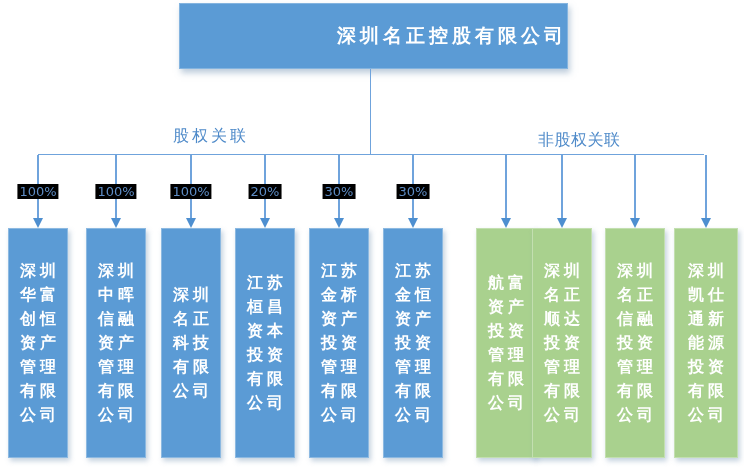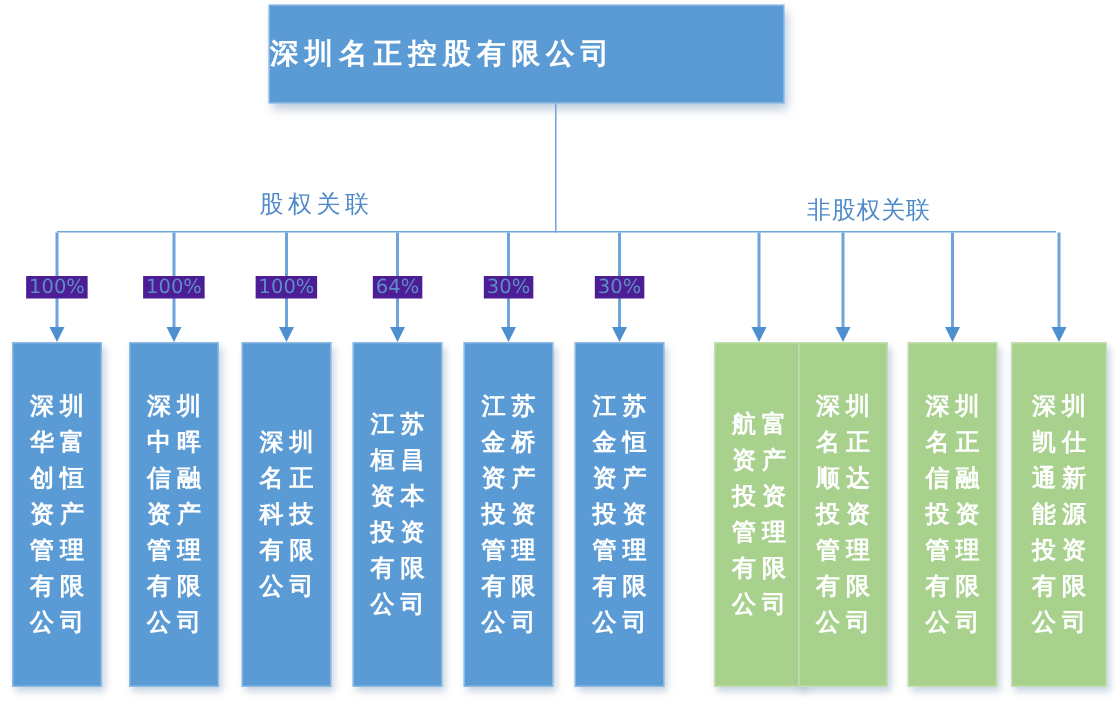--- a/index.html
+++ b/index.html
@@ -1,24 +1,24 @@
 <!DOCTYPE html>
 <html style="--node-blue: #5B9BD5; --node-green: #A9D18E; --node-text: #FFFFFF; --connector: #6FA3DC; --arrow: #4E8FD0; --branch-label-text: #4E8AC9; --ownership-text: #5E8CC4;"><head>
 <meta charset="utf-8">
 <style>
   html,body{margin:0;padding:0;background:#ffffff;}
   body{font-family:"DejaVu Sans","Liberation Sans",sans-serif;}
   .canvas{position:relative;width:744px;height:471px;background:#fff;overflow:hidden;}
 
   
   .root-box{
-    position:absolute;left:179px;top:3px;width:344px;height:66px;
+    position:absolute;left:179px;top:3px;width:389px;height:66px;
     background:var(--node-blue,#5B9BD5);
     box-shadow:2px 4px 6px rgba(125,155,185,.5);
-    display:flex;align-items:center;justify-content:flex-start;
+    display:flex;align-items:center;justify-content:flex-end;
     border:1px solid rgba(255,255,255,.25);box-sizing:border-box;
   }
   .root-box span{
     color:var(--node-text,#fff);font-size:19px;font-weight:bold;letter-spacing:4px;
   }
 
   
   .vline,.hline{position:absolute;background:var(--connector,#6FA3DC);}
   .root-drop{left:369.5px;top:69px;width:1.5px;height:86px;}
   .hline{left:38px;top:153.5px;width:666px;height:1.5px;}
@@ -32,21 +32,21 @@
   .child{position:absolute;top:155px;height:303px;width:60px;}
   .c0{left:8px}.c1{left:86px}.c2{left:161px}.c3{left:235px}.c4{left:309px}
   .c5{left:383px}.c6{left:476px}.c7{left:532px}.c8{left:605px}.c9{left:674px;width:64px}
 
   .drop{position:absolute;left:50%;margin-left:-.75px;top:0;width:1.5px;height:64px;
         background:var(--connector,#6FA3DC);}
   .arrow{position:absolute;top:63px;left:50%;margin-left:-5.5px;width:0;height:0;
          border-left:5.5px solid transparent;border-right:5.5px solid transparent;
          border-top:10px solid var(--arrow,#4E8FD0);}
   .pct{position:absolute;top:29px;left:50%;transform:translateX(-50%);
-       background:#4c1d95;padding:0 2px;font-size:13px;line-height:15px;
+       background:#000000;padding:0 2px;font-size:13px;line-height:15px;
        color:var(--ownership-text,#5E8CC4);white-space:nowrap;}
 
   .node{position:absolute;top:73px;left:0;right:0;height:230px;box-sizing:border-box;
         display:flex;align-items:center;justify-content:center;
         border:1px solid rgba(255,255,255,.3);
         box-shadow:2px 3px 5px rgba(125,155,185,.45);}
   .blue .node{background:var(--node-blue,#5B9BD5);}
   .green .node{background:var(--node-green,#A9D18E);}
   .node span{
     color:var(--node-text,#fff);font-size:16px;font-weight:bold;line-height:24px;
@@ -107,21 +107,21 @@
 名正
 科技
 有限
 公司</span>
     </div>
   </div>
 
   <div class="child c3 blue">
     <div class="drop"></div>
     <div class="arrow"></div>
-    <div class="pct">64%</div>
+    <div class="pct">20%</div>
     <div class="node">
       <span>江苏
 桓昌
 资本
 投资
 有限
 公司</span>
     </div>
   </div>
 

